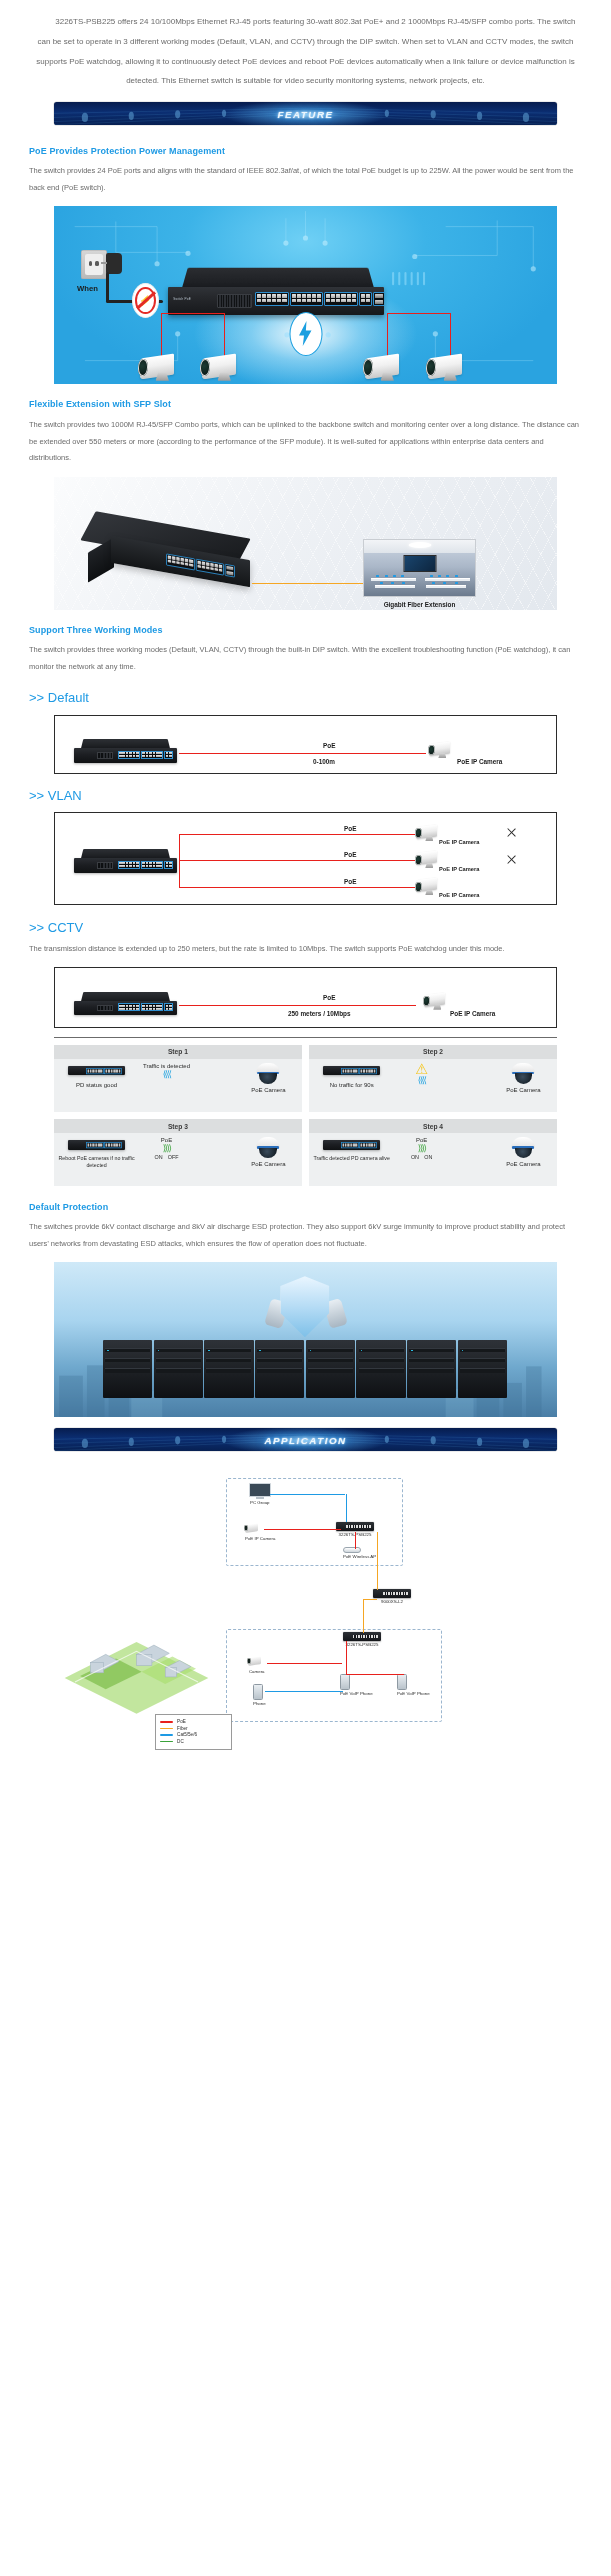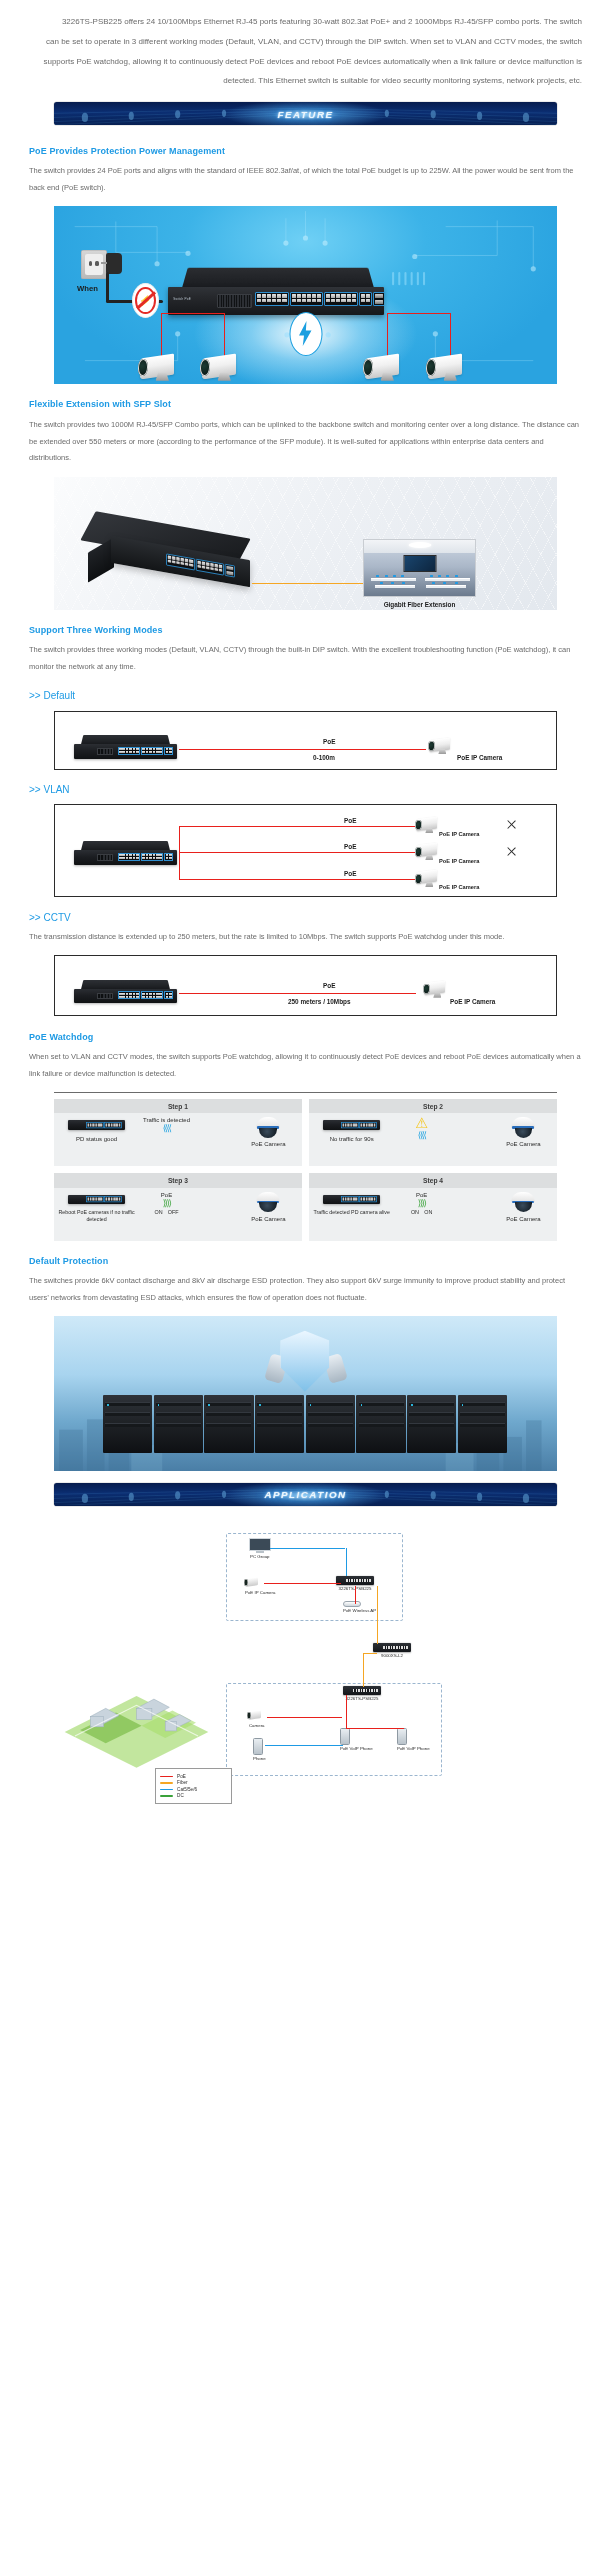--- a/index.html
+++ b/index.html
@@ -11,21 +11,21 @@
     -webkit-font-smoothing: antialiased;
   }
   .page { width: 611px; position: relative; }
 
   
   .intro {
     padding: 12.4px 29px 0 29px;
     font-size: 8px;
     line-height: 2.45;
     color: #6b6b6b;
-    text-align: right;
+    text-align: center;
   }
   .intro p { text-indent: 19.6px; }
 
   
   .banner-wrap { display: flex; justify-content: center; padding: 11.3px 0 5.2px 0; }
   .banner {
     width: 503px; height: 23px; border-radius: 2.6px;
     position: relative; overflow: hidden;
     background:
       radial-gradient(ellipse 118px 20.6px at 50% 55%, rgba(190,235,255,.95) 0%, rgba(80,170,235,.55) 28%, rgba(10,60,140,0) 70%),
@@ -40,21 +40,21 @@
     text-shadow: 0 0 1.5px #fff, 0 0 4.6px #53b9ff, 0 0 9.3px #1d74d6, 0 0.5px 0 #0a3f86;
   }
 
   
   .sec { padding: 0 29px; }
   h2.head {
     font-size: 9px; font-weight: bold; color: #1e9ae4;
     margin: 15.5px 0 7.2px 0; letter-spacing: 0.1px;
   }
   h3.sub {
-    font-size: 10px; font-weight: normal; color: #1e9ae4;
+    font-size: 13px; font-weight: normal; color: #1e9ae4;
     margin: 14.4px 0 6.2px 0;
   }
   p.body {
     font-size: 7.5px; line-height: 2.25; color: #6b6b6b;
   }
 
   
   .fig-poe {
     width: 503px; height: 178px; margin: 9.3px auto 0 auto; position: relative;
     overflow: hidden;
@@ -873,24 +873,20 @@
     <div class="lbl" style="left:268px; top:26px;">PoE</div>
     <div class="lbl" style="left:233px; top:42px;">250 meters / 10Mbps</div>
     <div class="cam-sm" style="left:369px; top:25px;">
         <span class="b"></span>
         <span class="l"></span>
         <span class="m"></span>
       </div>
     <div class="lbl" style="left:395px; top:42px;">PoE IP Camera</div>
   </div>
 
-  <div class="sec">
-    <h2 class="head">PoE Watchdog</h2>
-    <p class="body">When set to VLAN and CCTV modes, the switch supports PoE watchdog, allowing it to continuously detect PoE devices and reboot PoE devices automatically when a link failure or device malfunction is detected.</p>
-  </div>
 
   <div class="steps">
     <div class="steprow">
       <div class="stepcard">
         <div class="sh">Step 1</div>
         <div class="stepbody">
           <div class="sb-left">
             <div class="ministack">
               <div class="ms-face" style="left:0; top:3.1px; width:57px; height:9.3px;">
                 <span class="ms-ports" style="left:17.5px; top:1.5px; transform:scale(.78); transform-origin:left top;">

